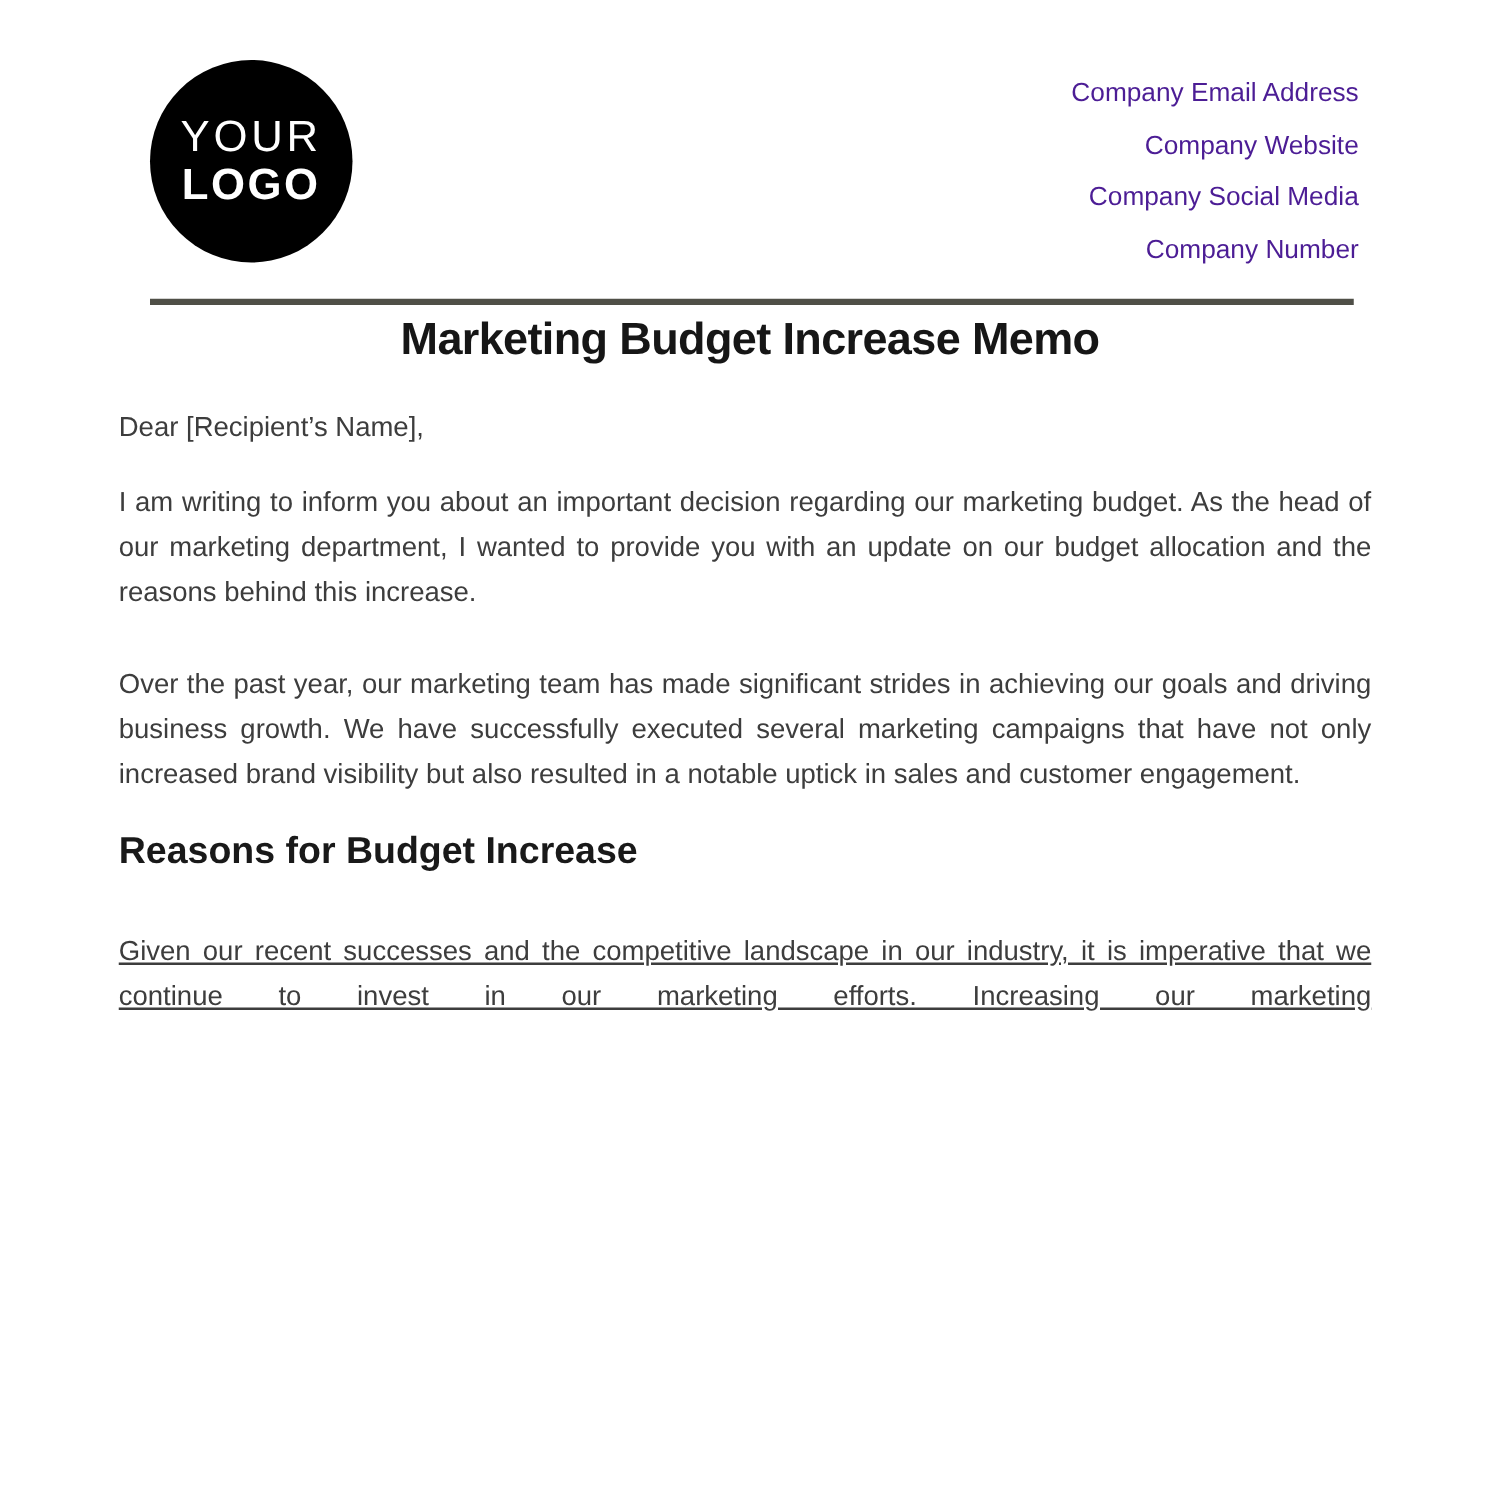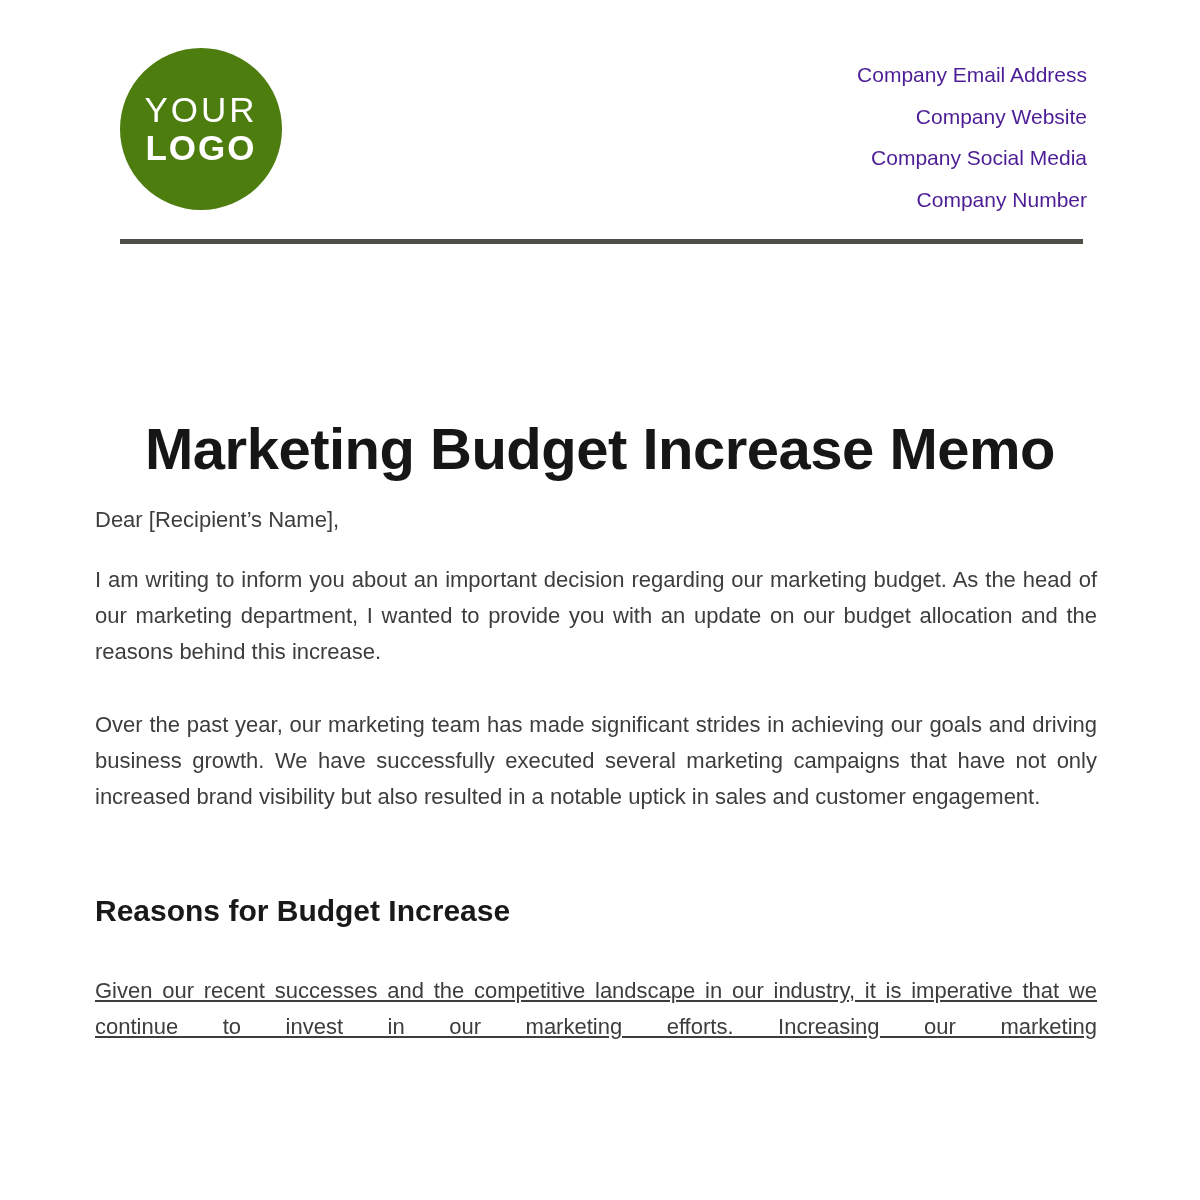--- a/index.html
+++ b/index.html
@@ -11,21 +11,21 @@
     position: relative;
   }
 
   
   .page-header { position: relative; height: 245px; }
 
   .logo-circle {
     position: absolute;
     left: 120px; top: 48px;
     width: 162px; height: 162px;
-    background: #4d7c0f;
+    background: #000000;
     border-radius: 50%;
     display: flex;
     flex-direction: column;
     align-items: center;
     justify-content: center;
     color: #ffffff;
   }
   .logo-line1 {
     font-size: 35px;
     font-weight: 400;
@@ -50,23 +50,22 @@
 
   .header-divider {
     position: absolute;
     left: 120px; top: 239px;
     width: 963px; height: 5px;
     background: #4f4f47;
   }
 
   
   .doc-title {
-    margin-top: 178px;
     text-align: center;
-    font-size: 58px;
+    font-size: 36px;
     font-weight: 700;
     line-height: 52px;
     color: #161616;
     letter-spacing: -0.5px;
   }
 
   .doc-body {
     padding-left: 95px;
     padding-right: 103px;
     color: #3d3d3d;
@@ -79,21 +78,21 @@
   .salutation { margin-top: 27px; line-height: 36px; }
 
   .doc-body p.body-para {
     line-height: 36px;
     text-align: justify;
   }
   .para-1 { margin-top: 24px; }
   .para-2 { margin-top: 37px; }
 
   .section-heading {
-    margin-top: 76px;
+    margin-top: 24px;
     font-size: 30px;
     font-weight: 700;
     line-height: 40px;
     color: #191919;
   }
 
   .para-3 { margin-top: 42px; text-align-last: justify; text-decoration: underline; }
 </style>
 </head>
 <body>

